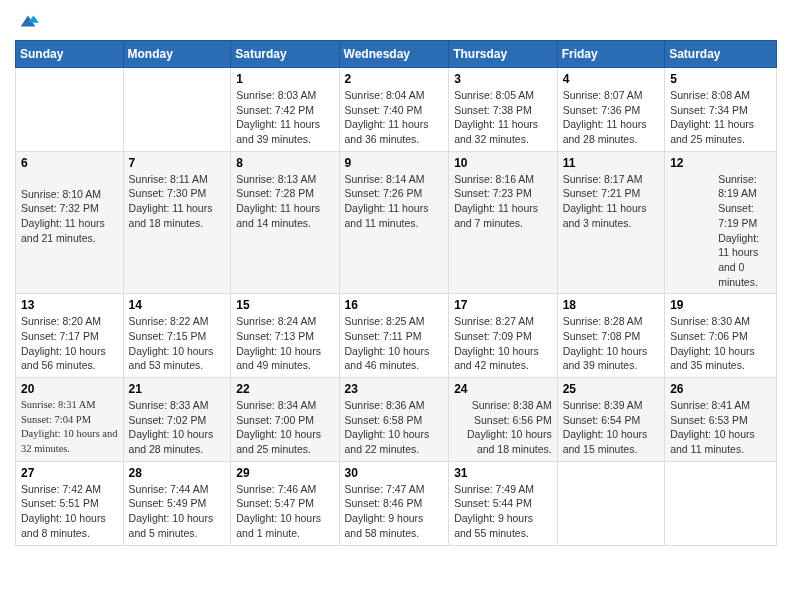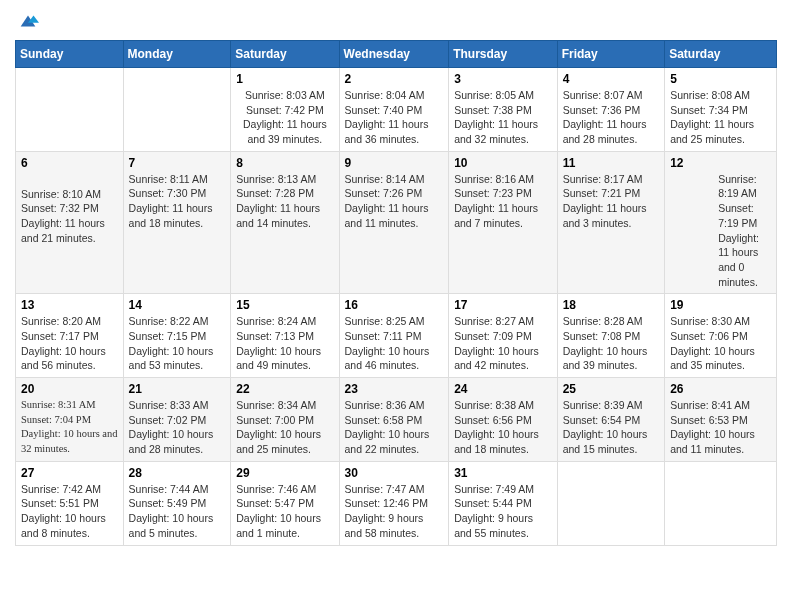--- a/index.html
+++ b/index.html
@@ -128,21 +128,21 @@
         <th>Friday</th>
         <th>Saturday</th>
       </tr>
   </thead>
   <tbody id="calendar-body">
   <tr>
         <td class="empty-cell"></td>
         <td class="empty-cell"></td>
         <td>
           <span class="day-number">1</span>
-          <div class="day-info" style="white-space: pre-line; text-align: center;">Sunrise: 8:03 AM
+          <div class="day-info" style="white-space: pre-line;">Sunrise: 8:03 AM
 Sunset: 7:42 PM
 Daylight: 11 hours and 39 minutes.</div>
         </td>
         <td>
           <span class="day-number">2</span>
           <div class="day-info" style="white-space: pre-line;">Sunrise: 8:04 AM
 Sunset: 7:40 PM
 Daylight: 11 hours and 36 minutes.</div>
         </td>
         <td>
@@ -272,21 +272,21 @@
 Daylight: 10 hours and 25 minutes.</div>
         </td>
         <td>
           <span class="day-number">23</span>
           <div class="day-info" style="white-space: pre-line;">Sunrise: 8:36 AM
 Sunset: 6:58 PM
 Daylight: 10 hours and 22 minutes.</div>
         </td>
         <td>
           <span class="day-number">24</span>
-          <div class="day-info" style="white-space: pre-line;">Sunrise: 8:38 AM
+          <div class="day-info" style="white-space: pre-line; text-align: right;">Sunrise: 8:38 AM
 Sunset: 6:56 PM
 Daylight: 10 hours and 18 minutes.</div>
         </td>
         <td>
           <span class="day-number">25</span>
           <div class="day-info" style="white-space: pre-line;">Sunrise: 8:39 AM
 Sunset: 6:54 PM
 Daylight: 10 hours and 15 minutes.</div>
         </td>
         <td>
@@ -311,21 +311,21 @@
         </td>
         <td>
           <span class="day-number">29</span>
           <div class="day-info" style="white-space: pre-line;">Sunrise: 7:46 AM
 Sunset: 5:47 PM
 Daylight: 10 hours and 1 minute.</div>
         </td>
         <td>
           <span class="day-number">30</span>
           <div class="day-info" style="white-space: pre-line;">Sunrise: 7:47 AM
-Sunset: 12:46 PM
+Sunset: 8:46 PM
 Daylight: 9 hours and 58 minutes.</div>
         </td>
         <td>
           <span class="day-number">31</span>
           <div class="day-info" style="white-space: pre-line;">Sunrise: 7:49 AM
 Sunset: 5:44 PM
 Daylight: 9 hours and 55 minutes.</div>
         </td>
         <td class="empty-cell"></td>
         <td class="empty-cell"></td>

